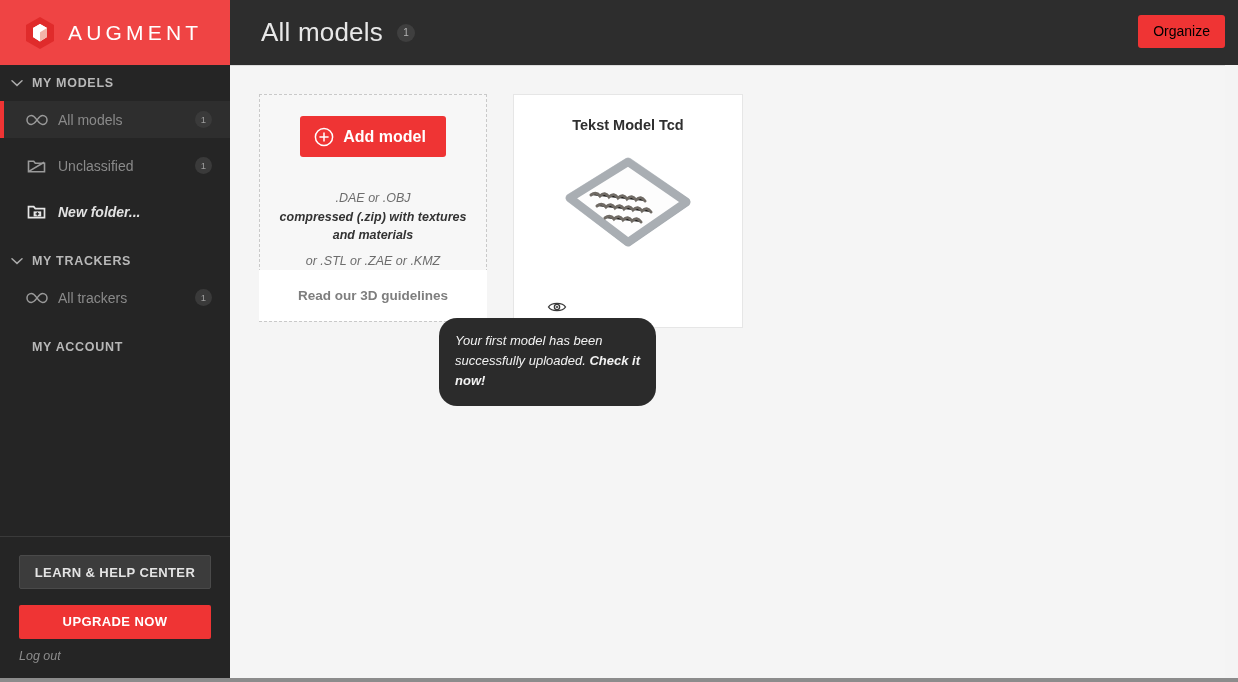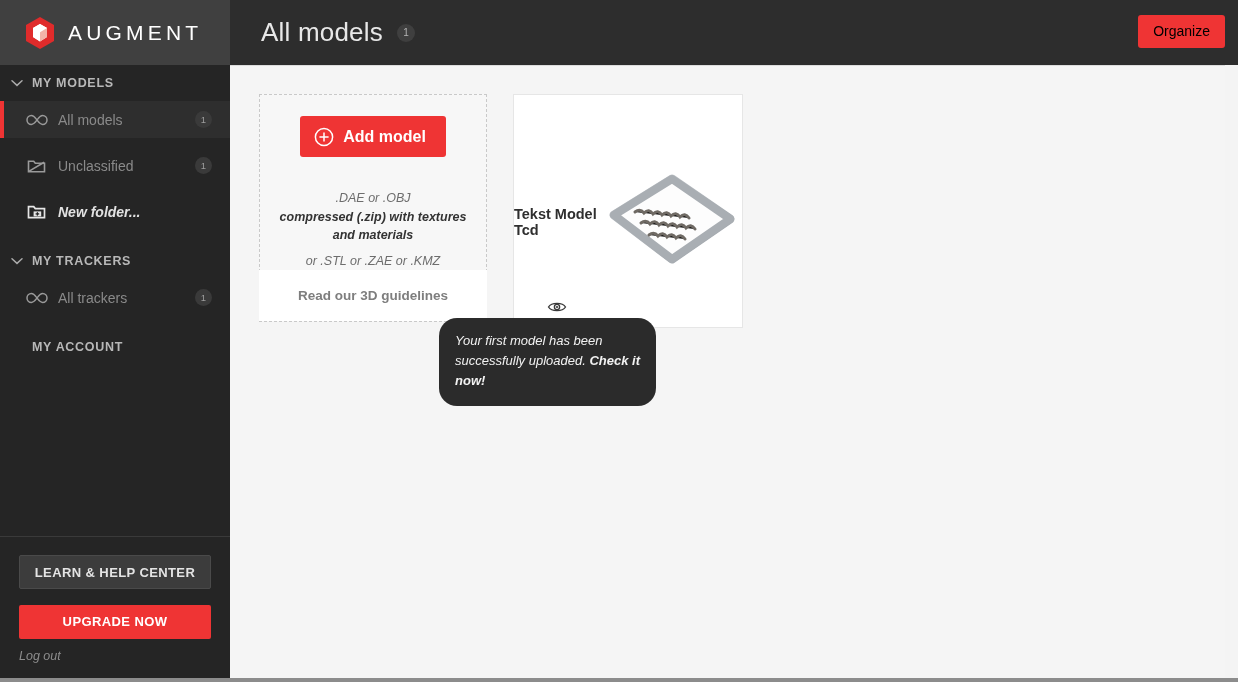--- a/index.html
+++ b/index.html
@@ -30,21 +30,21 @@
     display: flex;
     align-items: center;
   }
   .brand {
     width: 230px;
     height: 65px;
     display: flex;
     align-items: center;
     padding-left: 24px;
     box-sizing: border-box;
-    background: #404040;
+    background: #ef4444;
   }
   .logo-hex {
     width: 32px;
     height: 34px;
     position: relative;
     flex: 0 0 auto;
   }
   .logo-hex svg { display: block; }
   .brand-name {
     color: #ffffff;
@@ -320,21 +320,21 @@
   
   .model-card {
     width: 230px;
     height: 234px;
     background: #ffffff;
     border: 1px solid #e6e6e6;
     margin-left: 26px;
     box-sizing: border-box;
     position: relative;
     display: flex;
-    flex-direction: row;
+    flex-direction: column;
     align-items: center;
     cursor: pointer;
   }
   .model-title {
     margin-top: 22px;
     font-size: 14.5px;
     font-weight: bold;
     color: #2f2f2f;
   }
   .model-thumb {

